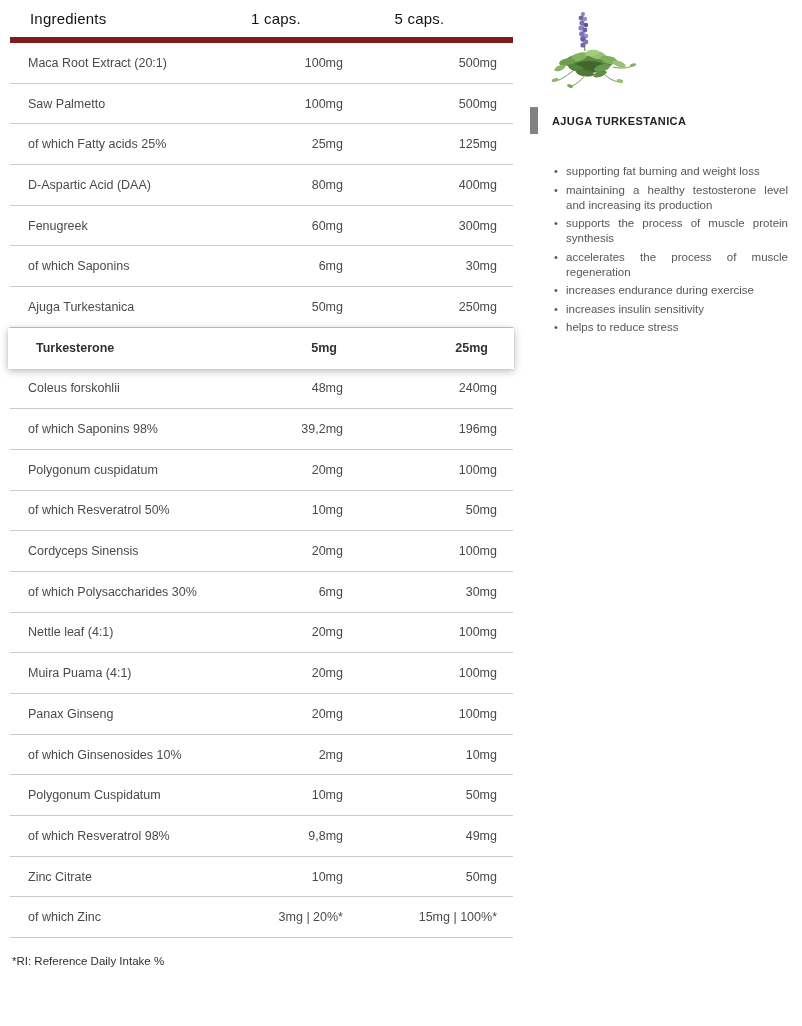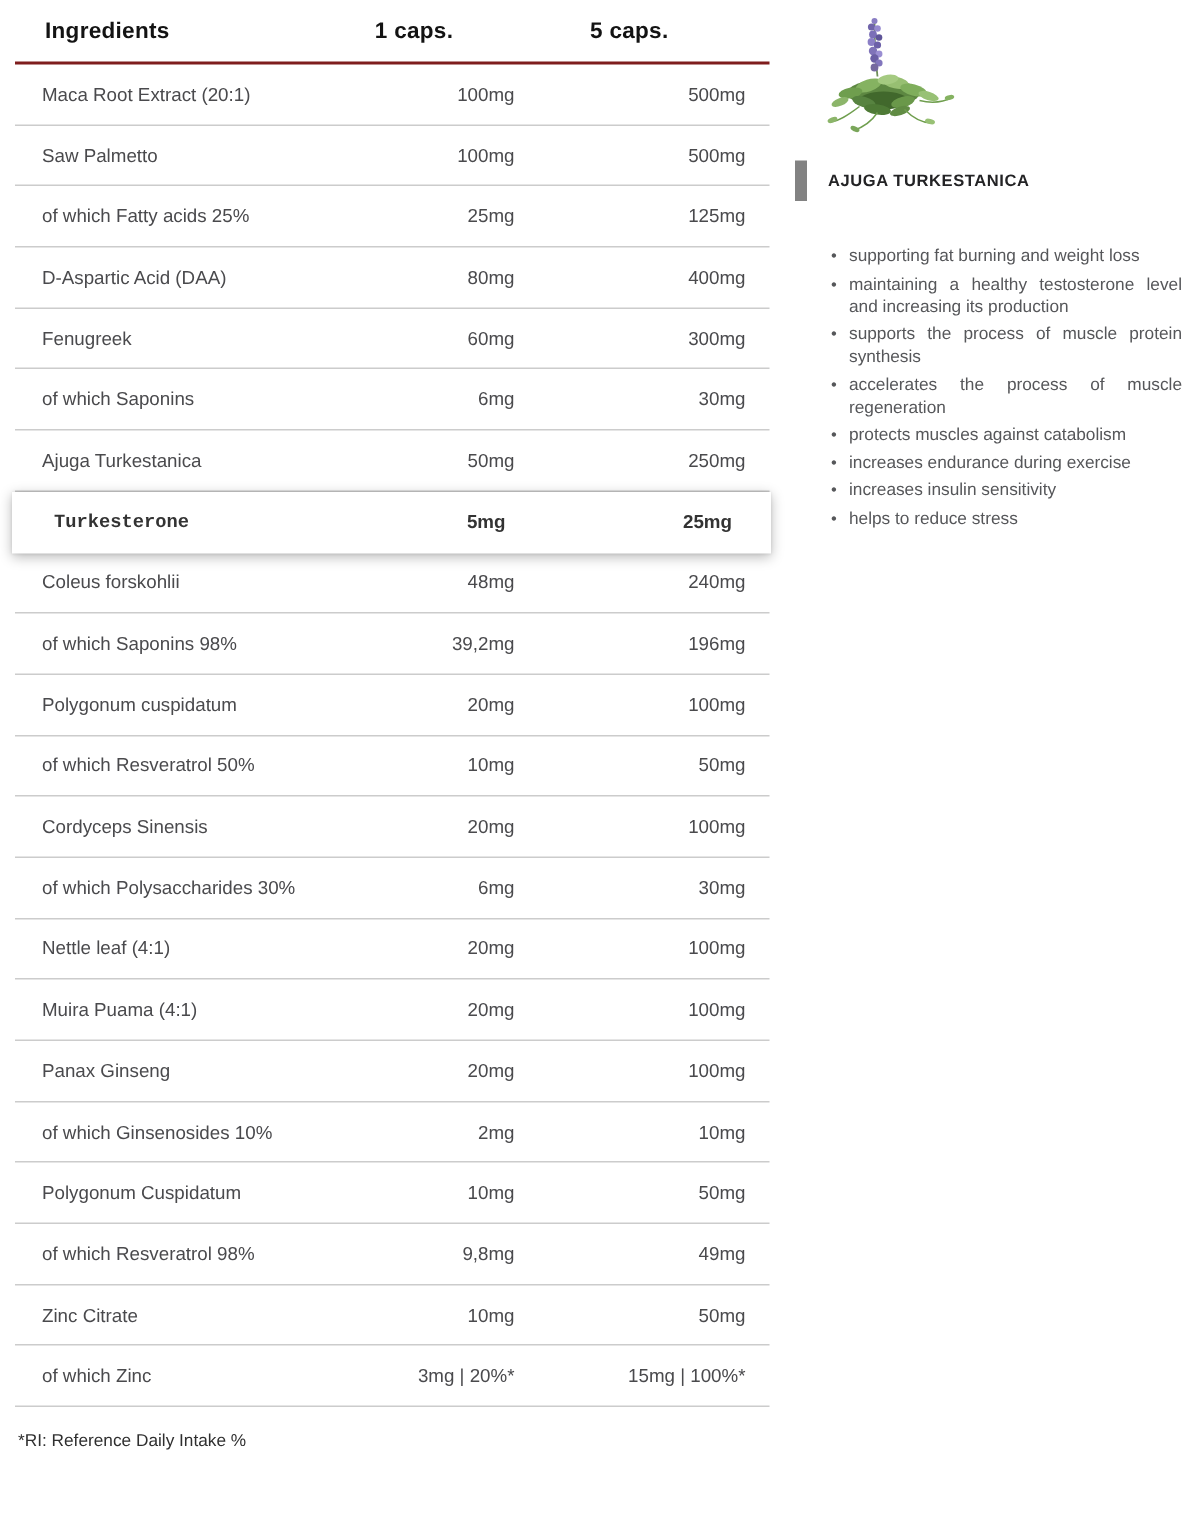--- a/index.html
+++ b/index.html
@@ -10,22 +10,22 @@
     overflow: hidden;
   }
   .page { display: flex; width: 802px; }
 
   
   .table-col { width: 503px; margin-left: 10px; flex: none; }
 
   .t-header {
     display: grid; grid-template-columns: 1fr 140px 167px;
     height: 43px; align-items: center;
-    border-bottom: 2px solid #7f1d1d;
-    font-size: 15px; font-weight: bold; color: #131313;
+    border-bottom: 6px solid #7f1d1d;
+    font-size: 15px; font-weight: normal; color: #131313;
     letter-spacing: 0.2px;
   }
   .t-header .h-name { padding-left: 20px; }
   .t-header .h-one  { text-align: center; }
   .t-header .h-five { text-align: center; padding-right: 20px; }
 
   .t-row {
     display: grid; grid-template-columns: 1fr 140px 167px;
     height: 40.7px; align-items: center;
     border-bottom: 1px solid #cccccc;
@@ -36,21 +36,21 @@
   .t-row .v5   { text-align: right; padding-right: 16px; }
 
   .t-row.highlight {
     position: relative; z-index: 2;
     margin: 0 -1px 0 -2px;
     background: #ffffff;
     border-bottom: none;
     box-shadow: 0 2px 8px rgba(0,0,0,0.28), 0 0 2px rgba(0,0,0,0.10);
     font-weight: bold; color: #333333;
   }
-  .t-row.highlight .name { padding-left: 28px; font-family: Liberation Mono, monospace; }
+  .t-row.highlight .name { padding-left: 28px; }
   .t-row.highlight .v1   { padding-right: 10px; }
   .t-row.highlight .v5   { padding-right: 26px; }
 
   .footnote {
     margin-top: 17px; padding-left: 2px;
     font-size: 11.5px; color: #2f2f2f;
   }
 
   
   .info-col { width: 260px; margin-left: 17px; flex: none; }
@@ -285,21 +285,20 @@
 
     <ul class="benefits" id="bullet-list">
   <li><span class="bullet-text">supporting fat burning and weight loss</span></li>
 
   <li><span class="bullet-text">maintaining a healthy testosterone level and increasing its production</span></li>
 
   <li><span class="bullet-text">supports the process of muscle protein synthesis</span></li>
 
   <li><span class="bullet-text">accelerates the process of muscle regeneration</span></li>
 
-  <li><span class="bullet-text">protects muscles against catabolism</span></li>
 
   <li><span class="bullet-text">increases endurance during exercise</span></li>
 
   <li><span class="bullet-text">increases insulin sensitivity</span></li>
 
   <li><span class="bullet-text">helps to reduce stress</span></li>
 </ul>
   </div>
 
 </div>

